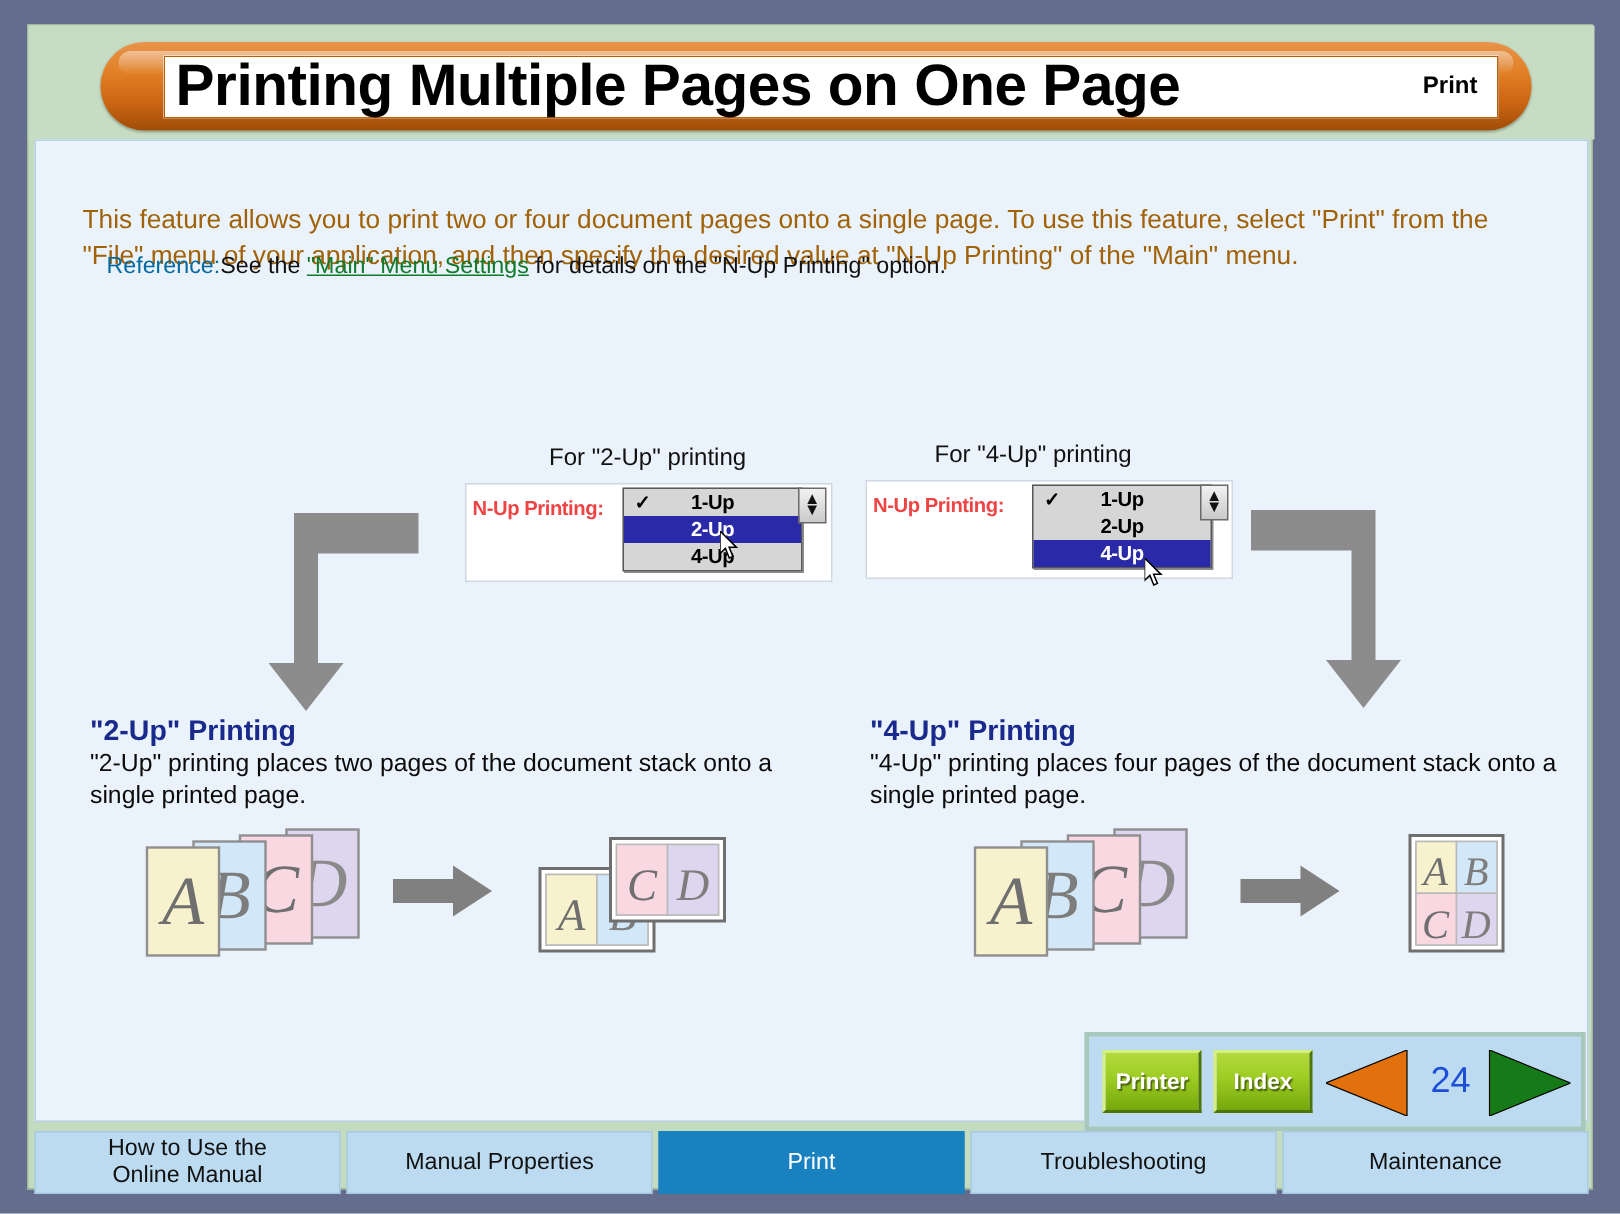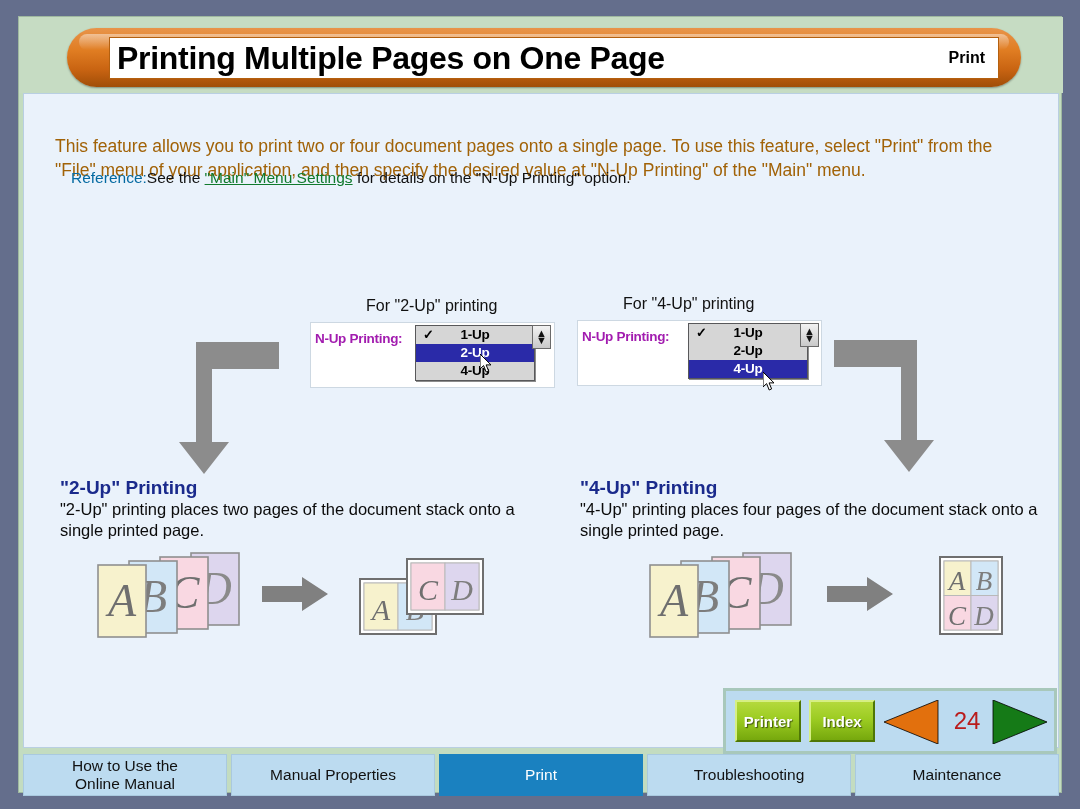--- a/index.html
+++ b/index.html
@@ -62,21 +62,21 @@
     height: 42px;
     background: #ffffff;
     box-shadow: inset 0 0 0 1px #b4600f;
     display: flex;
     align-items: center;
     justify-content: space-between;
     box-sizing: border-box;
     padding: 0 8px 0 8px;
   }
   #page-title {
-    font-size: 32px;
+    font-size: 39px;
     font-weight: bold;
     color: #000000;
     letter-spacing: -0.3px;
     white-space: nowrap;
   }
   #section-label {
     font-size: 16px;
     font-weight: bold;
     color: #000000;
     padding-right: 6px;
@@ -138,21 +138,21 @@
   }
   #dlg-2up { left: 286px; top: 228px; width: 243px; height: 64px; }
   #dlg-4up { left: 553px; top: 226px; width: 243px; height: 64px; }
 
   .dlg-label {
     position: absolute;
     left: 4px;
     top: 8px;
     font-size: 13.5px;
     font-weight: bold;
-    color: #a21caf;
+    color: #ef4444;
     letter-spacing: -0.3px;
     white-space: nowrap;
   }
 
   .menu {
     position: absolute;
     top: 2px;
     width: 118px;
     background: #d6d6d6;
     border: 1px solid #58585a;
@@ -275,21 +275,21 @@
   #btn-index { left: 83px; }
 
   #prev-arrow { position: absolute; left: 158px; top: 9px; cursor: pointer; }
   #page-number {
     position: absolute;
     left: 219px;
     top: 16px;
     width: 44px;
     text-align: center;
     font-size: 24px;
-    color: #b91c1c;
+    color: #1d4ed8;
   }
   #next-arrow { position: absolute; left: 265px; top: 9px; cursor: pointer; }
 
   
   #tabs {
     position: absolute;
     left: 4px;
     top: 737px;
     width: 1036px;
     height: 42px;

